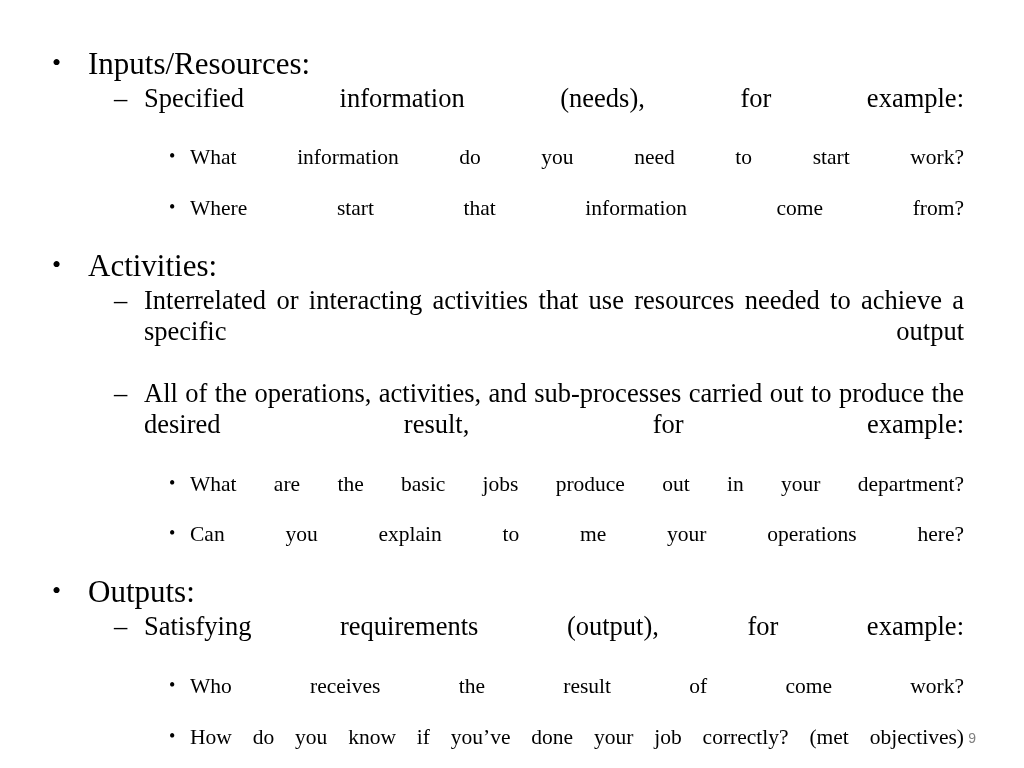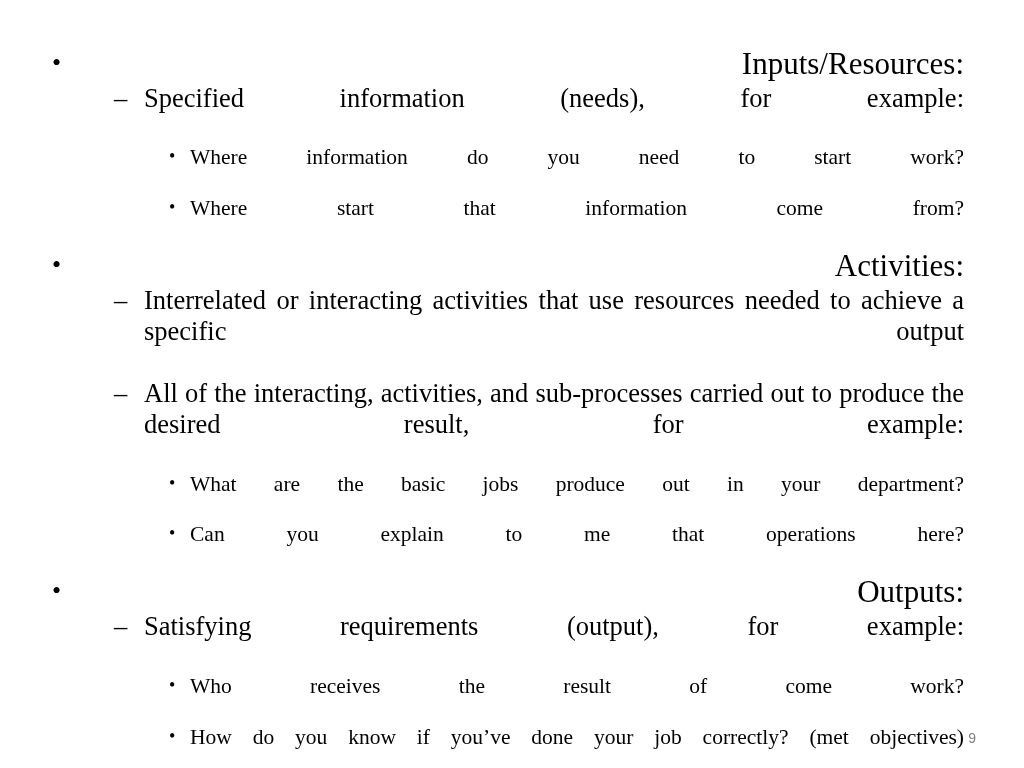--- a/index.html
+++ b/index.html
@@ -52,21 +52,21 @@
   .lvl1 {
     font-size: 31px;
     margin-top: 2px;
   }
   .lvl1 .marker {
     width: 36px;
     font-size: 26px;
     line-height: 1.32;
   }
   .lvl1 .btext {
-    text-align: right;
+    text-align: left;
   }
   .lvl1 .btext::after { content: none; }
 
   
   .lvl2 {
     font-size: 26.5px;
     margin-left: 62px;
     margin-top: 1px;
   }
   .lvl2 .marker {
@@ -109,51 +109,51 @@
       <span class="btext">Inputs/Resources:</span>
     </div>
 
     <div class="bullet lvl2">
       <span class="marker">–</span>
       <span class="btext">Specified information (needs), for example:</span>
     </div>
 
     <div class="bullet lvl3">
       <span class="marker">•</span>
-      <span class="btext">Where information do you need to start work?</span>
+      <span class="btext">What information do you need to start work?</span>
     </div>
 
     <div class="bullet lvl3">
       <span class="marker">•</span>
       <span class="btext">Where start that information come from?</span>
     </div>
 
     <div class="bullet lvl1">
       <span class="marker">•</span>
       <span class="btext">Activities:</span>
     </div>
 
     <div class="bullet lvl2">
       <span class="marker">–</span>
       <span class="btext">Interrelated or interacting activities that use resources needed to achieve a specific output</span>
     </div>
 
     <div class="bullet lvl2">
       <span class="marker">–</span>
-      <span class="btext">All of the interacting, activities, and sub-processes carried out to produce the desired result, for example:</span>
+      <span class="btext">All of the operations, activities, and sub-processes carried out to produce the desired result, for example:</span>
     </div>
 
     <div class="bullet lvl3">
       <span class="marker">•</span>
       <span class="btext">What are the basic jobs produce out in your department?</span>
     </div>
 
     <div class="bullet lvl3">
       <span class="marker">•</span>
-      <span class="btext">Can you explain to me that operations here?</span>
+      <span class="btext">Can you explain to me your operations here?</span>
     </div>
 
     <div class="bullet lvl1">
       <span class="marker">•</span>
       <span class="btext">Outputs:</span>
     </div>
 
     <div class="bullet lvl2">
       <span class="marker">–</span>
       <span class="btext">Satisfying requirements (output), for example:</span>

